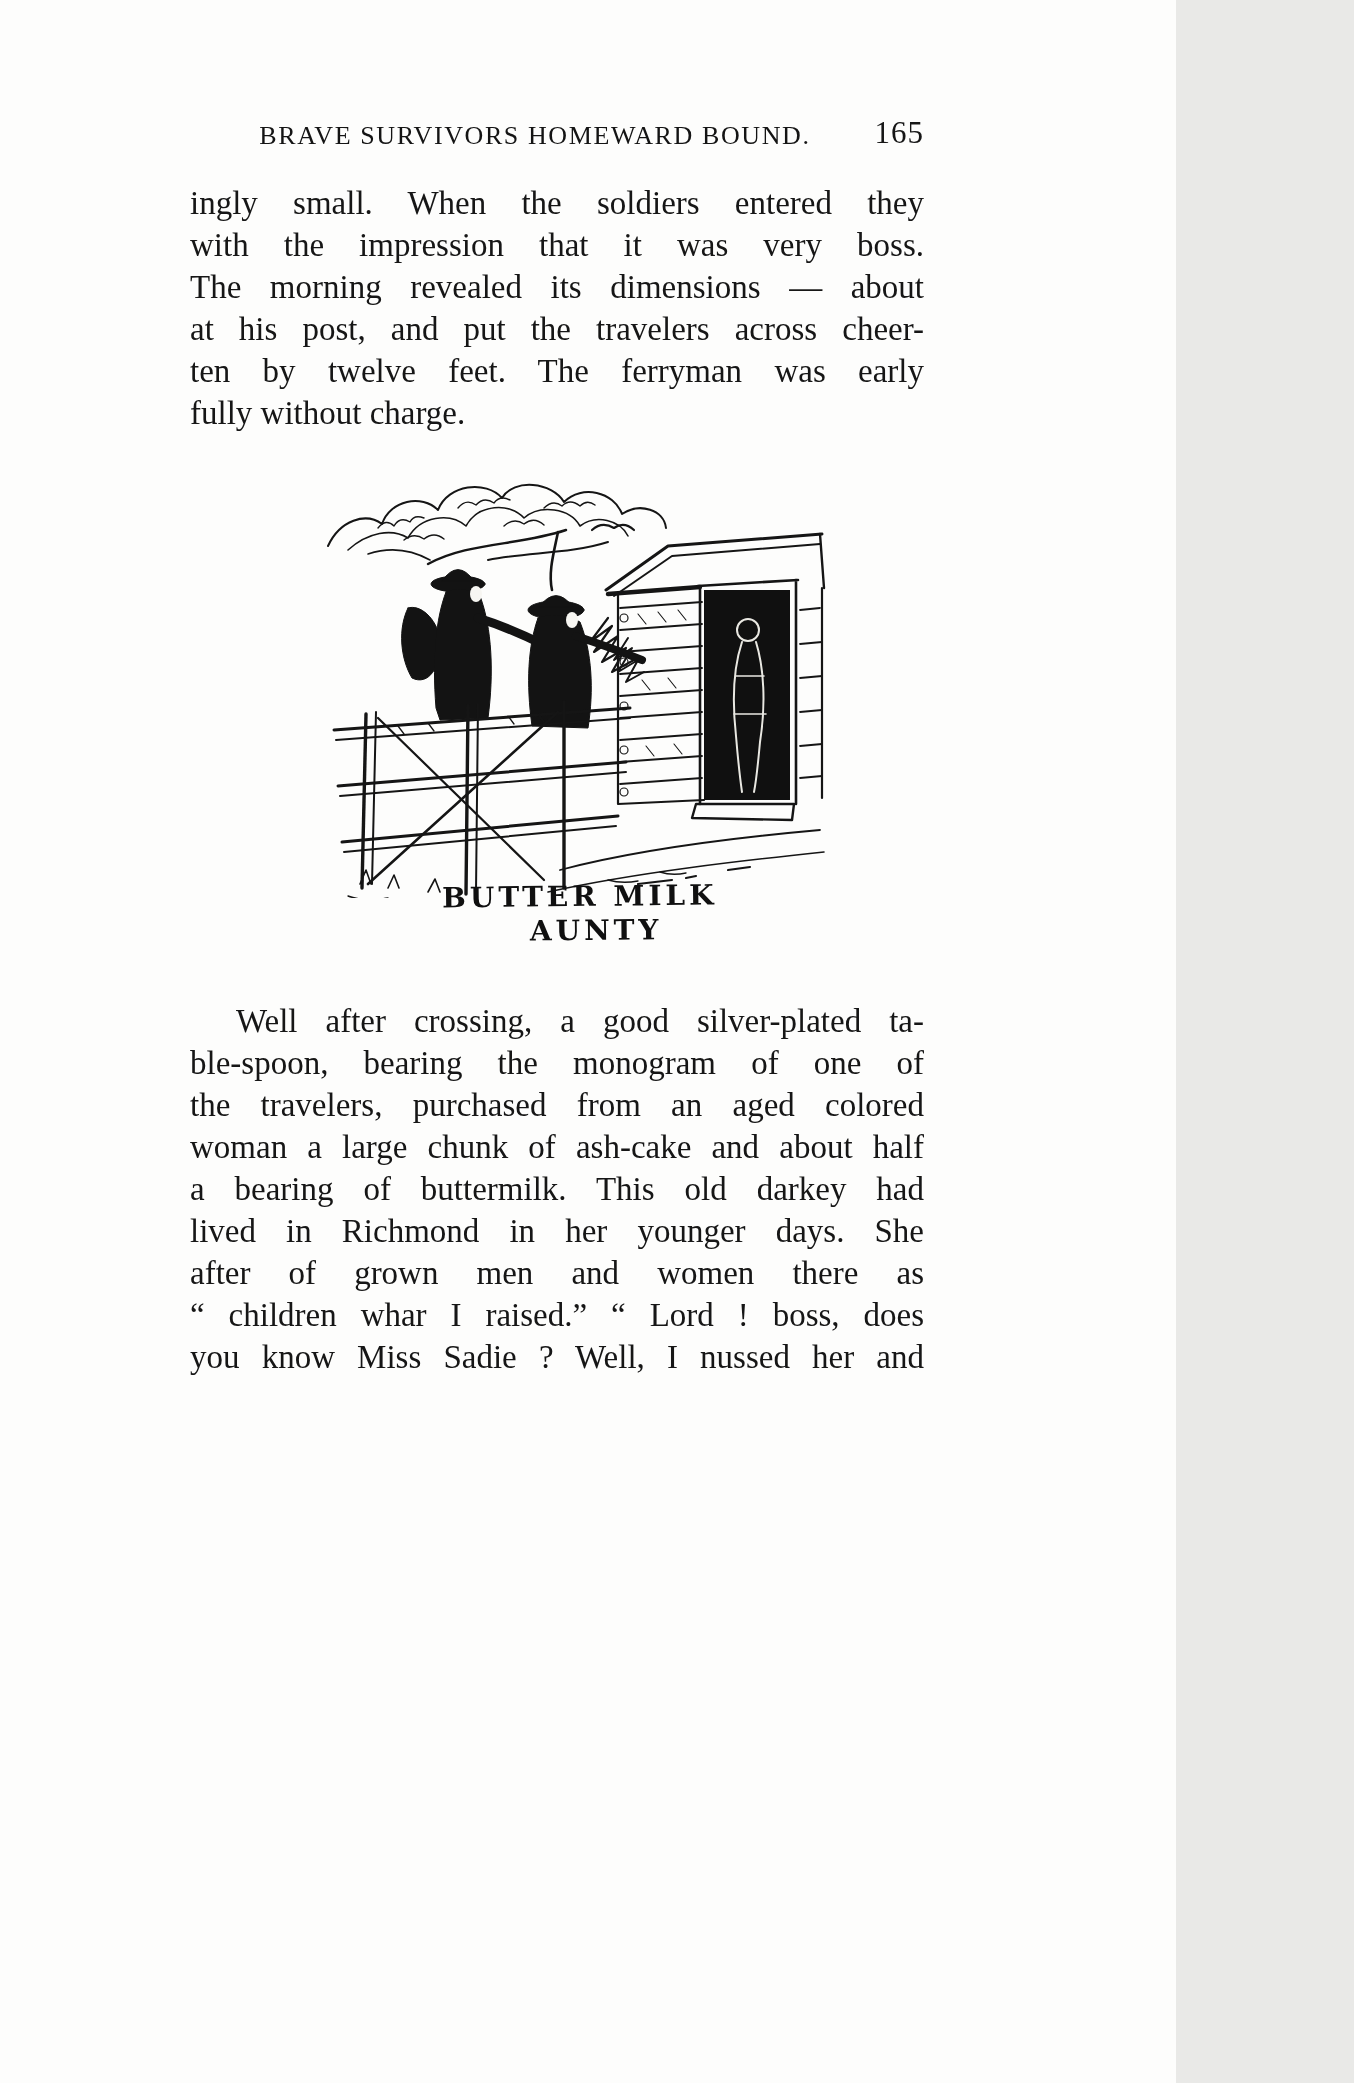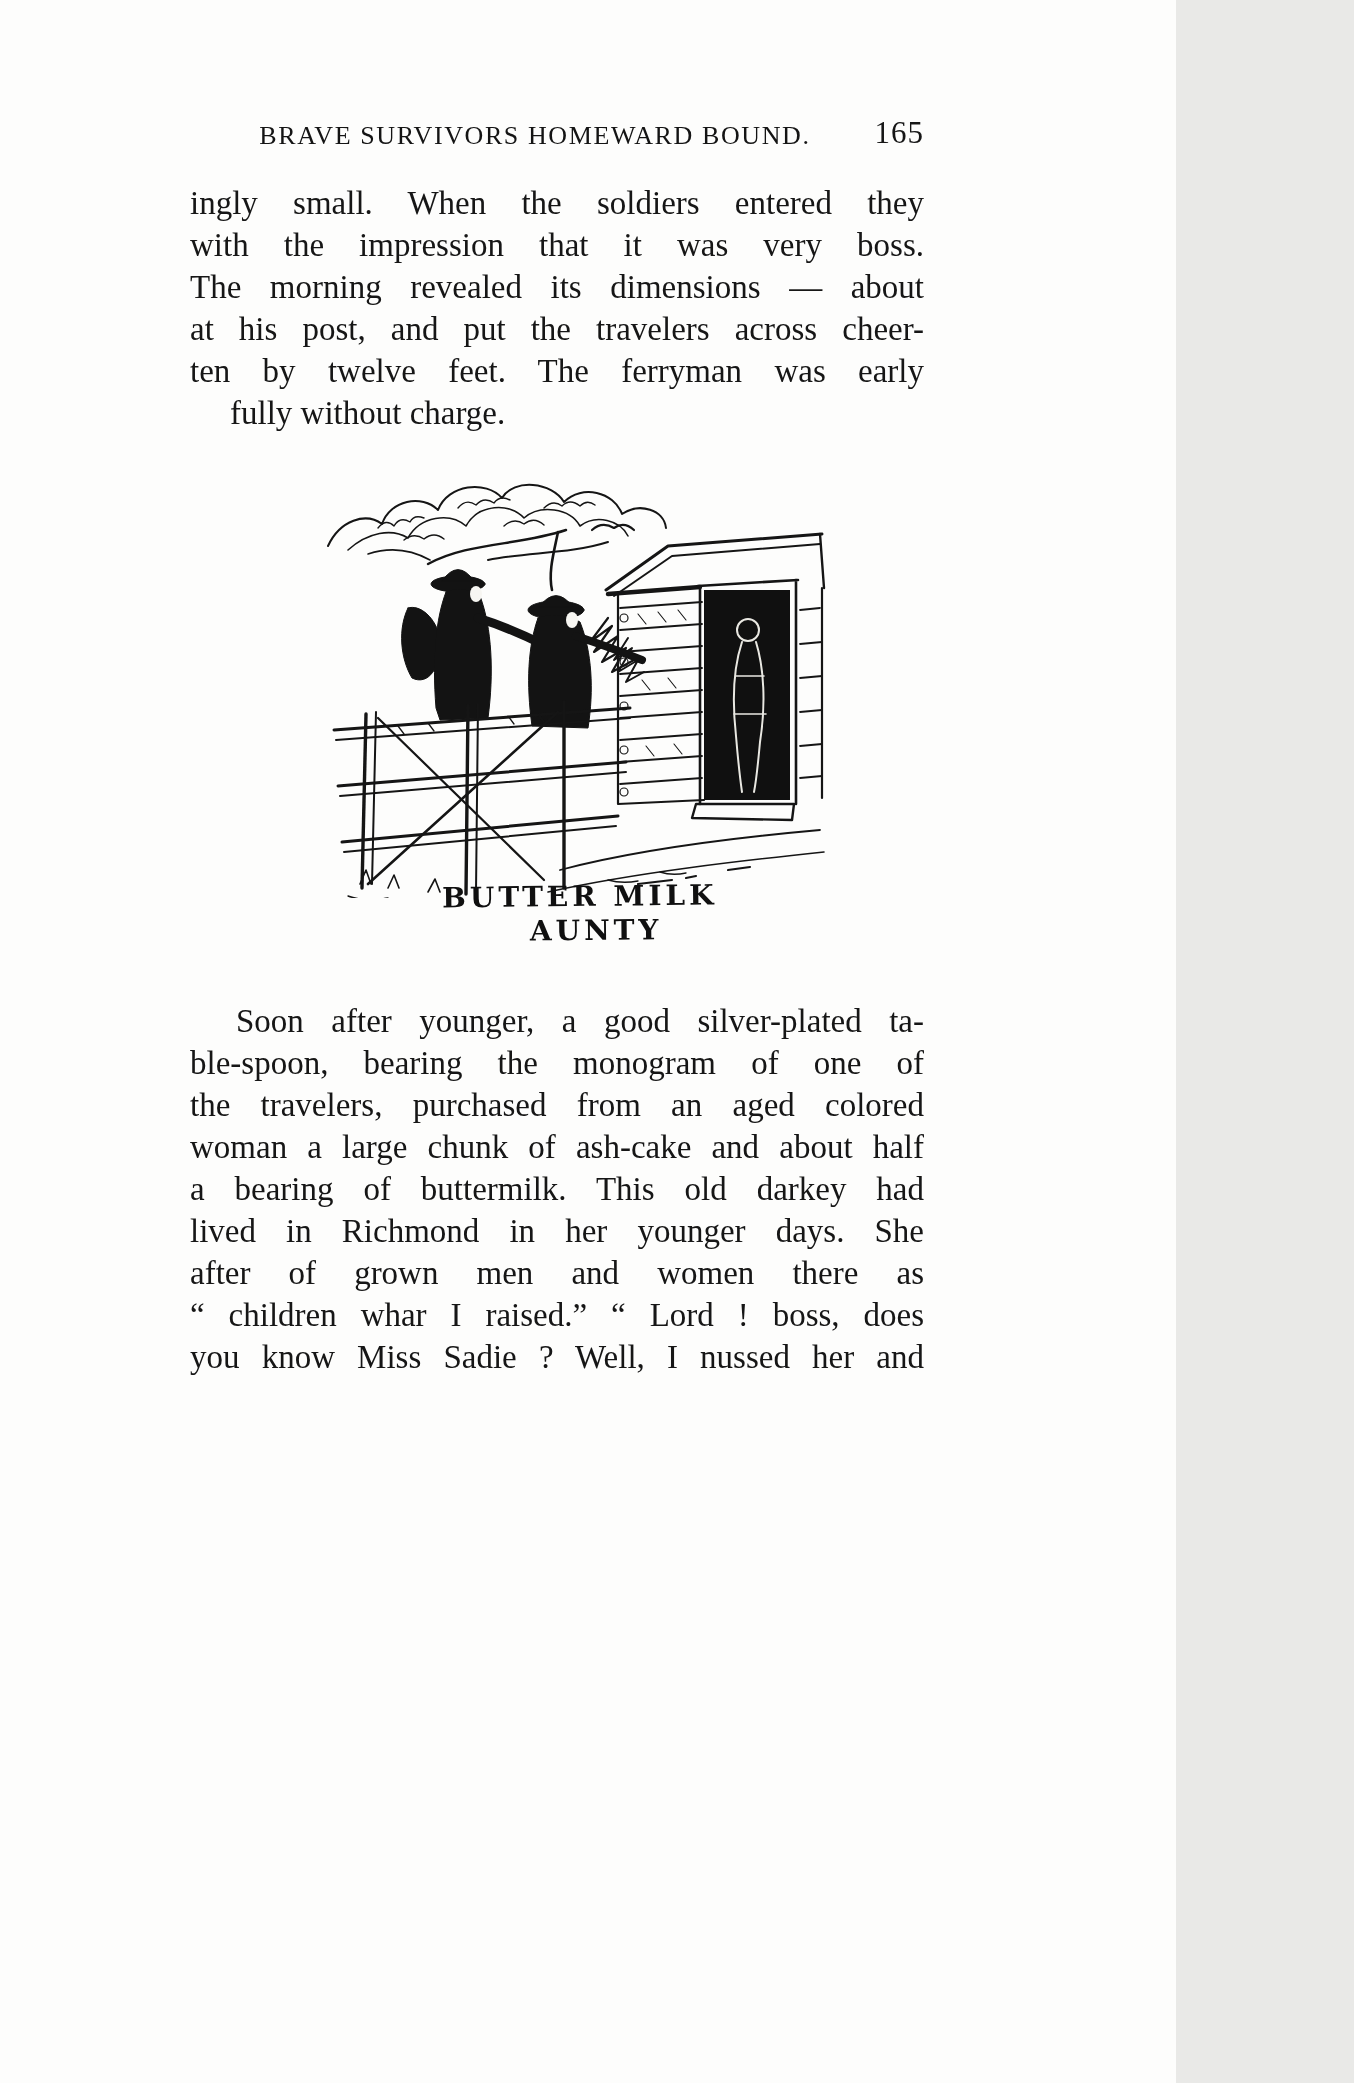--- a/index.html
+++ b/index.html
@@ -43,21 +43,21 @@
   }
   .paragraph {
     margin-top:28px;
     font-size:33px;
     line-height:42px;
   }
   .line {
     text-align:justify;
     text-align-last:justify;
   }
-  .line.last { text-align-last:left;margin-left:40px; }
+  .line.last { text-align-last:left; }
   .line.indent { text-indent:46px; }
   figure.illustration {
     margin-top:34px;
     margin-left:118px;
     width:520px;
     text-align:center;
   }
   svg.drawing { display:block; width:520px; height:430px; }
   figcaption {
     margin-top:-18px;
@@ -197,21 +197,21 @@
           <path stroke-width="1.6" d="M52,416 l6,-14 l5,14 M80,420 l6,-13 l5,13 M120,424 l7,-13 l5,13"></path>
         </g>
       </svg>
       <figcaption>
         <div class="cap1">BUTTER MILK</div>
         <div class="cap2">AUNTY</div>
       </figcaption>
     </figure>
 
     <div class="paragraph p2">
-      <div class="line indent">Soon after younger, a good silver-plated ta-</div>
+      <div class="line indent">Well after crossing, a good silver-plated ta-</div>
       <div class="line">ble-spoon, bearing the monogram of one of</div>
       <div class="line">the travelers, purchased from an aged colored</div>
       <div class="line">woman a large chunk of ash-cake and about half</div>
       <div class="line">a bearing of buttermilk. This old darkey had</div>
       <div class="line">lived in Richmond in her younger days. She</div>
       <div class="line">after of grown men and women there as</div>
       <div class="line">“ children whar I raised.” “ Lord ! boss, does</div>
       <div class="line">you know Miss Sadie ? Well, I nussed her and</div>
     </div>
 

